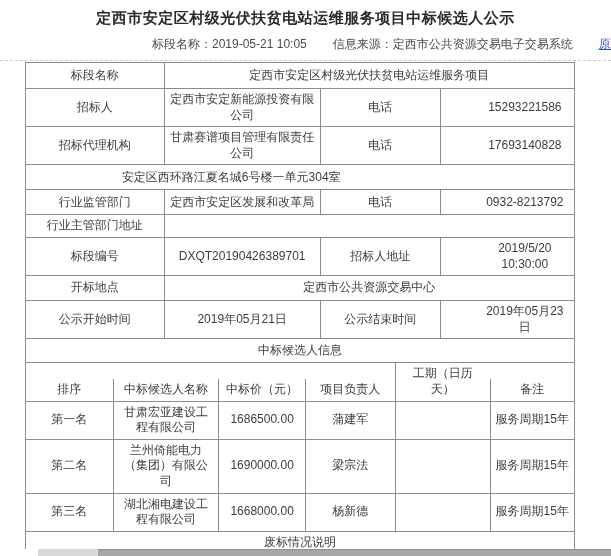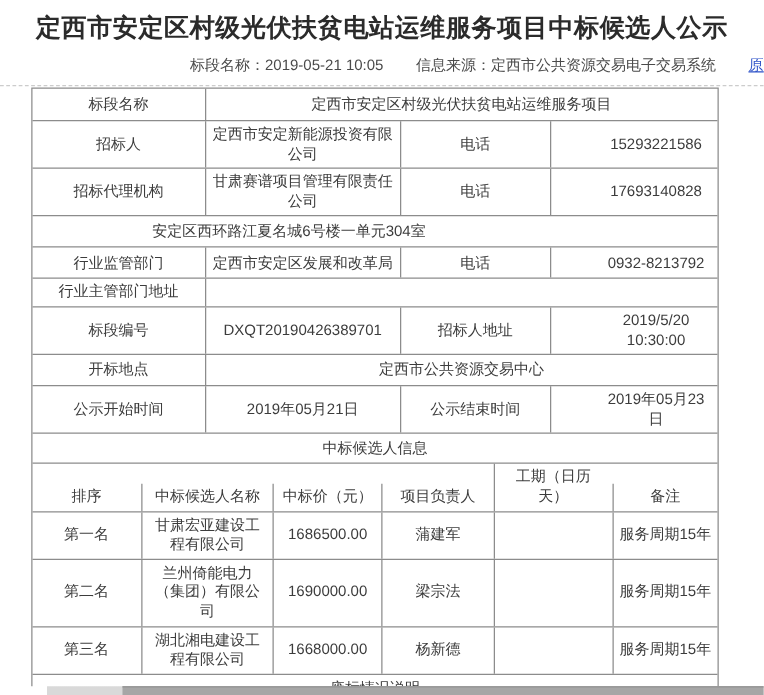--- a/index.html
+++ b/index.html
@@ -9,21 +9,21 @@
     background: #ffffff;
     font-family: "Liberation Sans", "DejaVu Sans", sans-serif;
     color: #3c3c3c;
   }
   .page { position: relative; width: 611px; height: 556px; background: #fff; }
 
   
   .doc-title {
     padding-top: 9px;
     text-align: center;
-    font-size: 20px;
+    font-size: 15px;
     font-weight: bold;
     color: #2b2b2b;
     letter-spacing: 0.5px;
     white-space: nowrap;
   }
   .meta-line {
     margin-top: 8px;
     padding-left: 152px;
     font-size: 12px;
     color: #4a4a4a;

